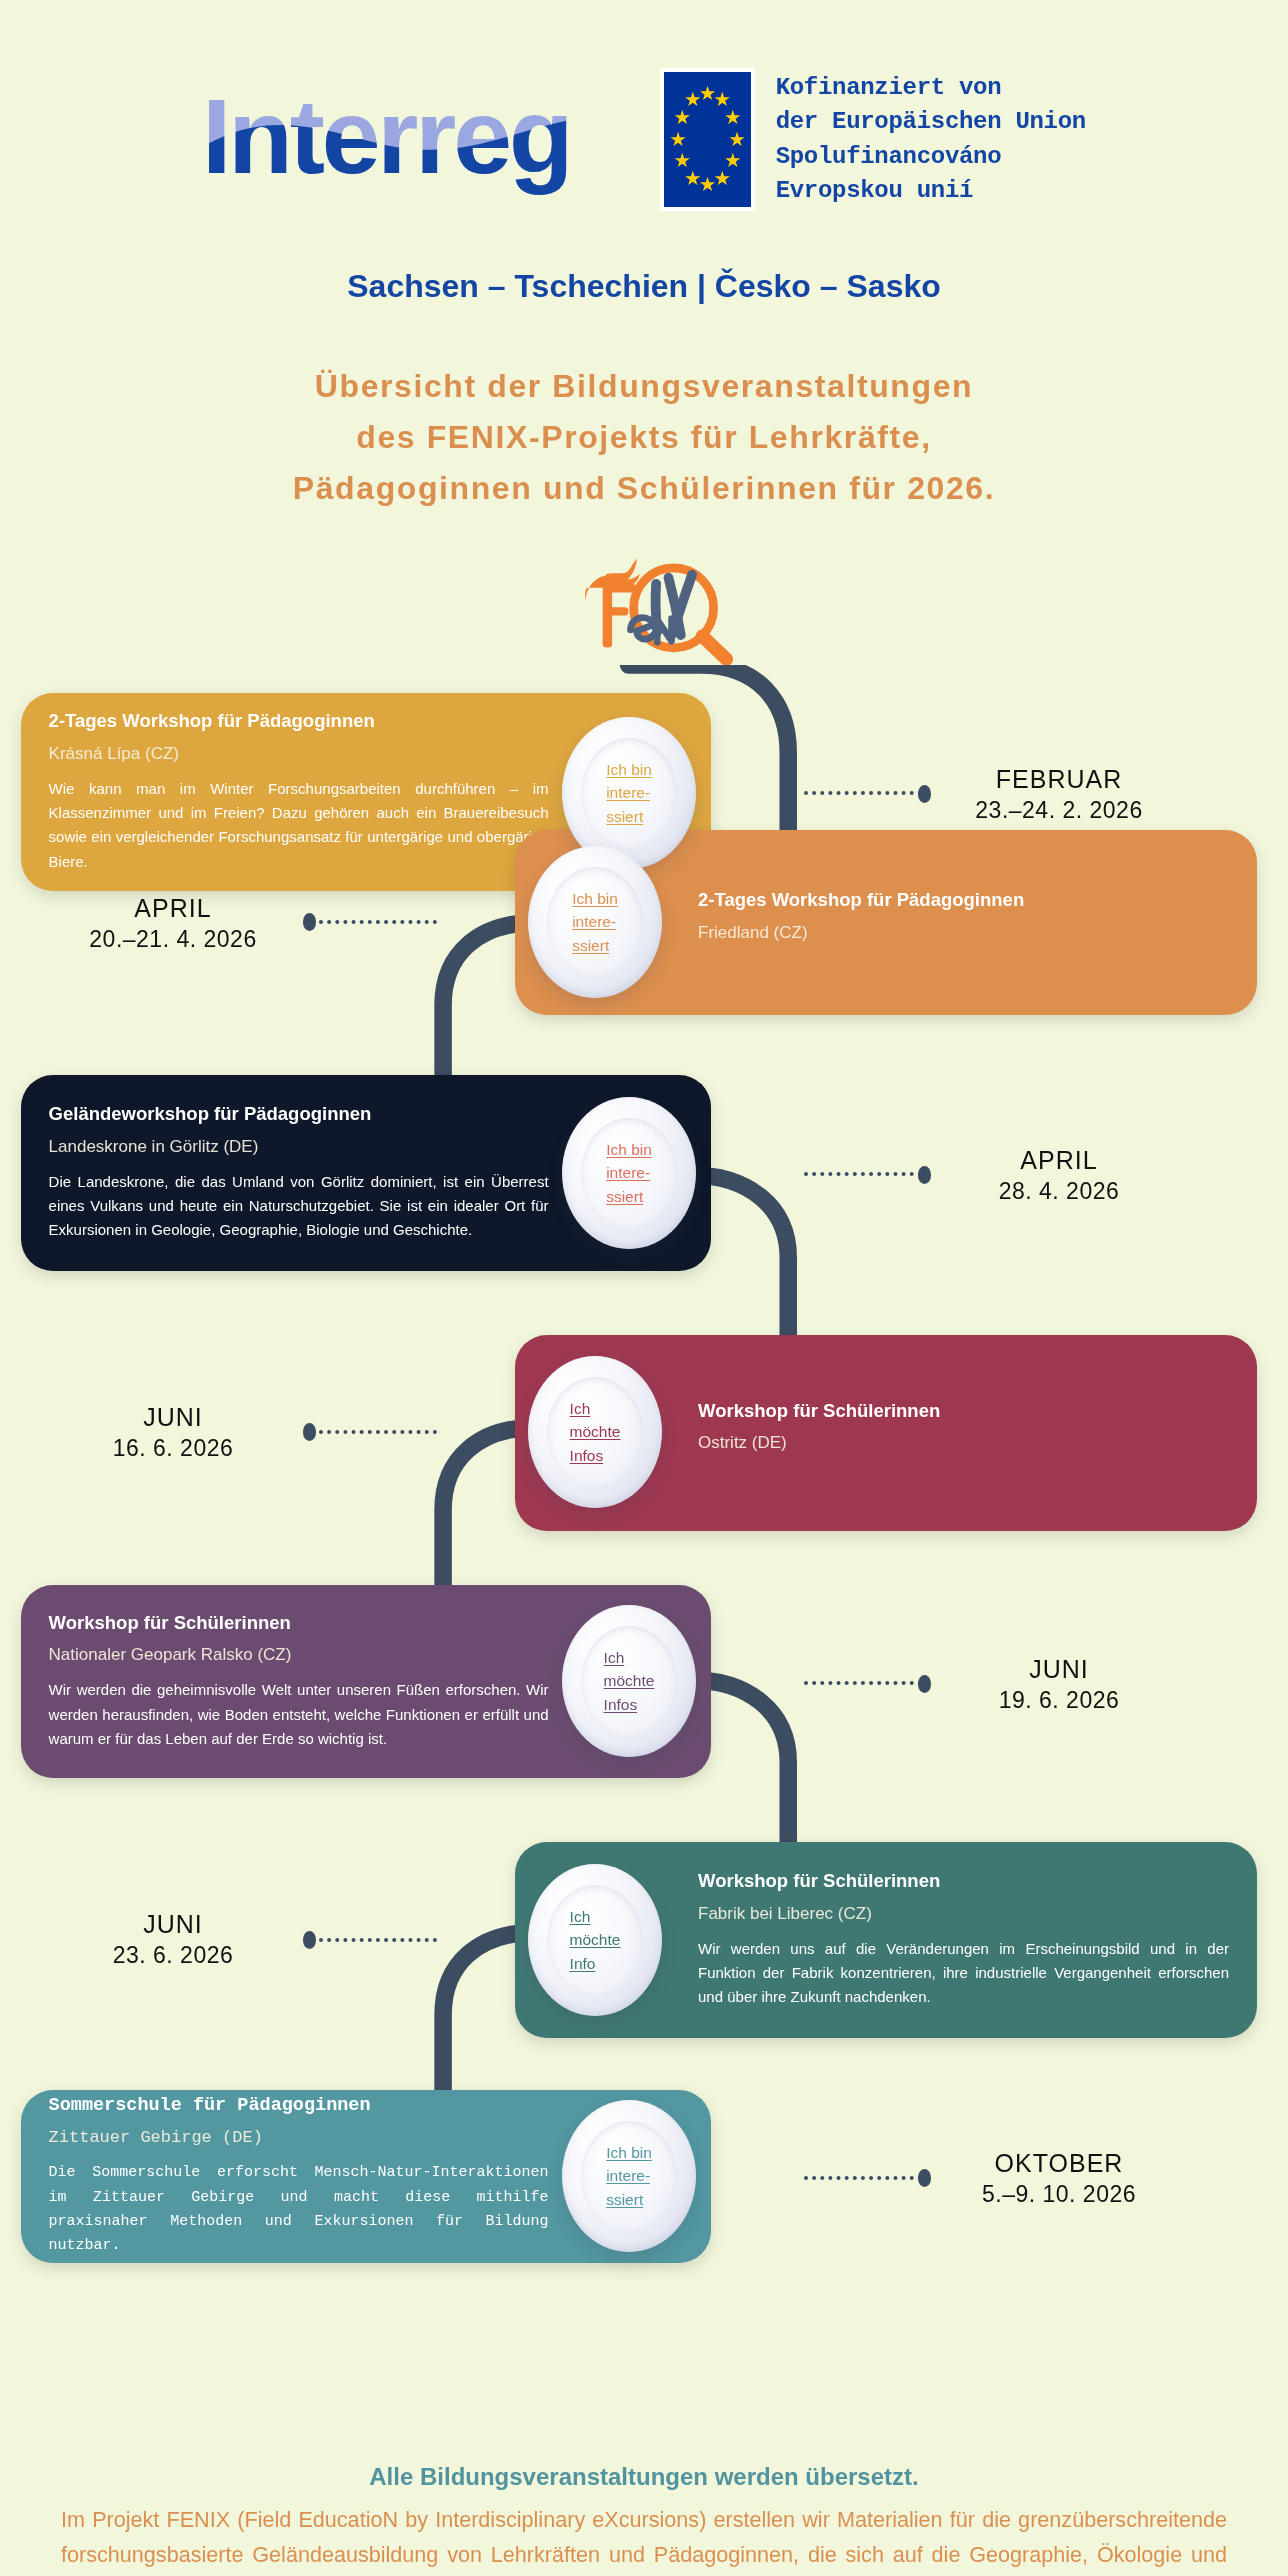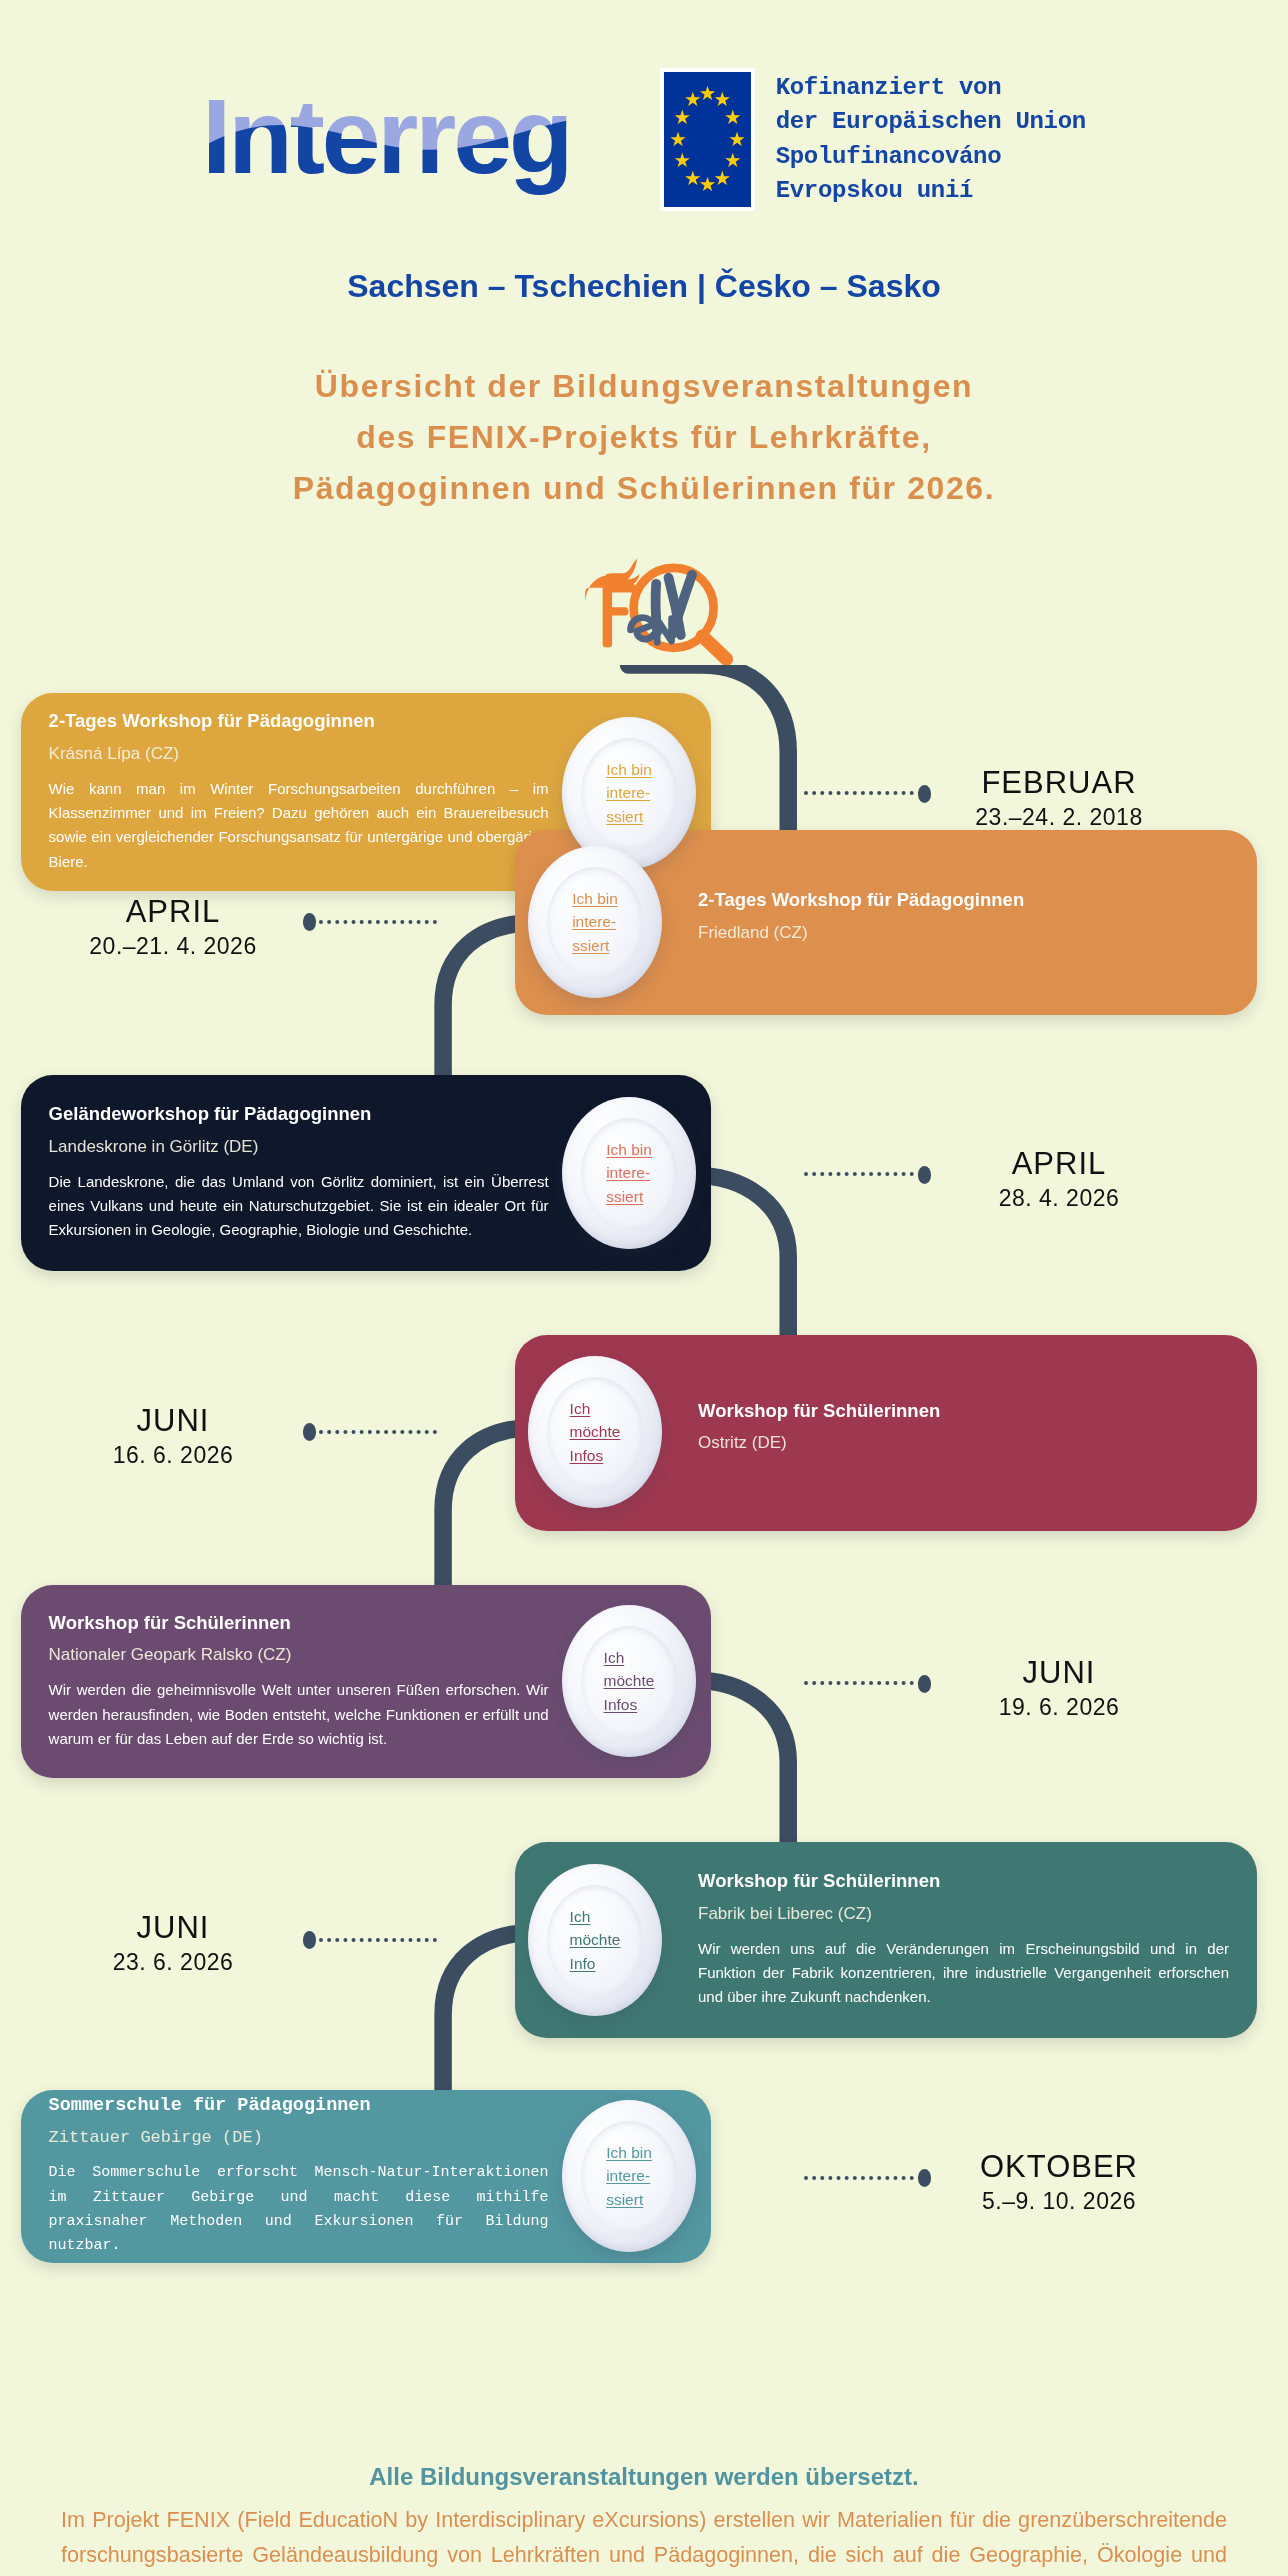--- a/index.html
+++ b/index.html
@@ -158,21 +158,21 @@
   }
 
   
   .date-block {
     position: absolute;
     z-index: 2;
     color: #111111;
     text-align: center;
     line-height: 1.30;
   }
-  .date-month { font-size: 31px; letter-spacing: 1px; }
+  .date-month { font-size: 25px; letter-spacing: 1px; }
   .date-day   { font-size: 23px; letter-spacing: 0.5px; }
 
   .dot-connector {
     position: absolute;
     z-index: 2;
     height: 4.6px;
     border-top: 4.6px dotted #3d4d61;
   }
   .node-dot {
     position: absolute;
@@ -324,21 +324,21 @@
     <div class="cta-core">
       <div class="cta-label" style="color:#dda63f;">Ich bin
 intere-
 ssiert</div>
     </div>
   </div>
   <div class="dot-connector" style="left:804px; top:126px; width:118px;"></div>
   <div class="node-dot" style="left:918px; top:120px;"></div>
   <div class="date-block" style="left:948px; top:98px; width:222px;">
     <div class="date-month">FEBRUAR</div>
-    <div class="date-day">23.–24. 2. 2018</div>
+    <div class="date-day">23.–24. 2. 2026</div>
   </div>
 
   <div class="card" style="left:515px; top:165px; width:742px; height:185px; background:#dd8f4e;">
     <div class="card-inner" style="right:0; width:587px;">
       <div class="card-title">2-Tages Workshop für Pädagoginnen</div>
       <div class="card-place">Friedland (CZ)</div>
     </div>
   </div>
   <div class="cta" style="left:528px; top:181px;">
     <div class="cta-core">

